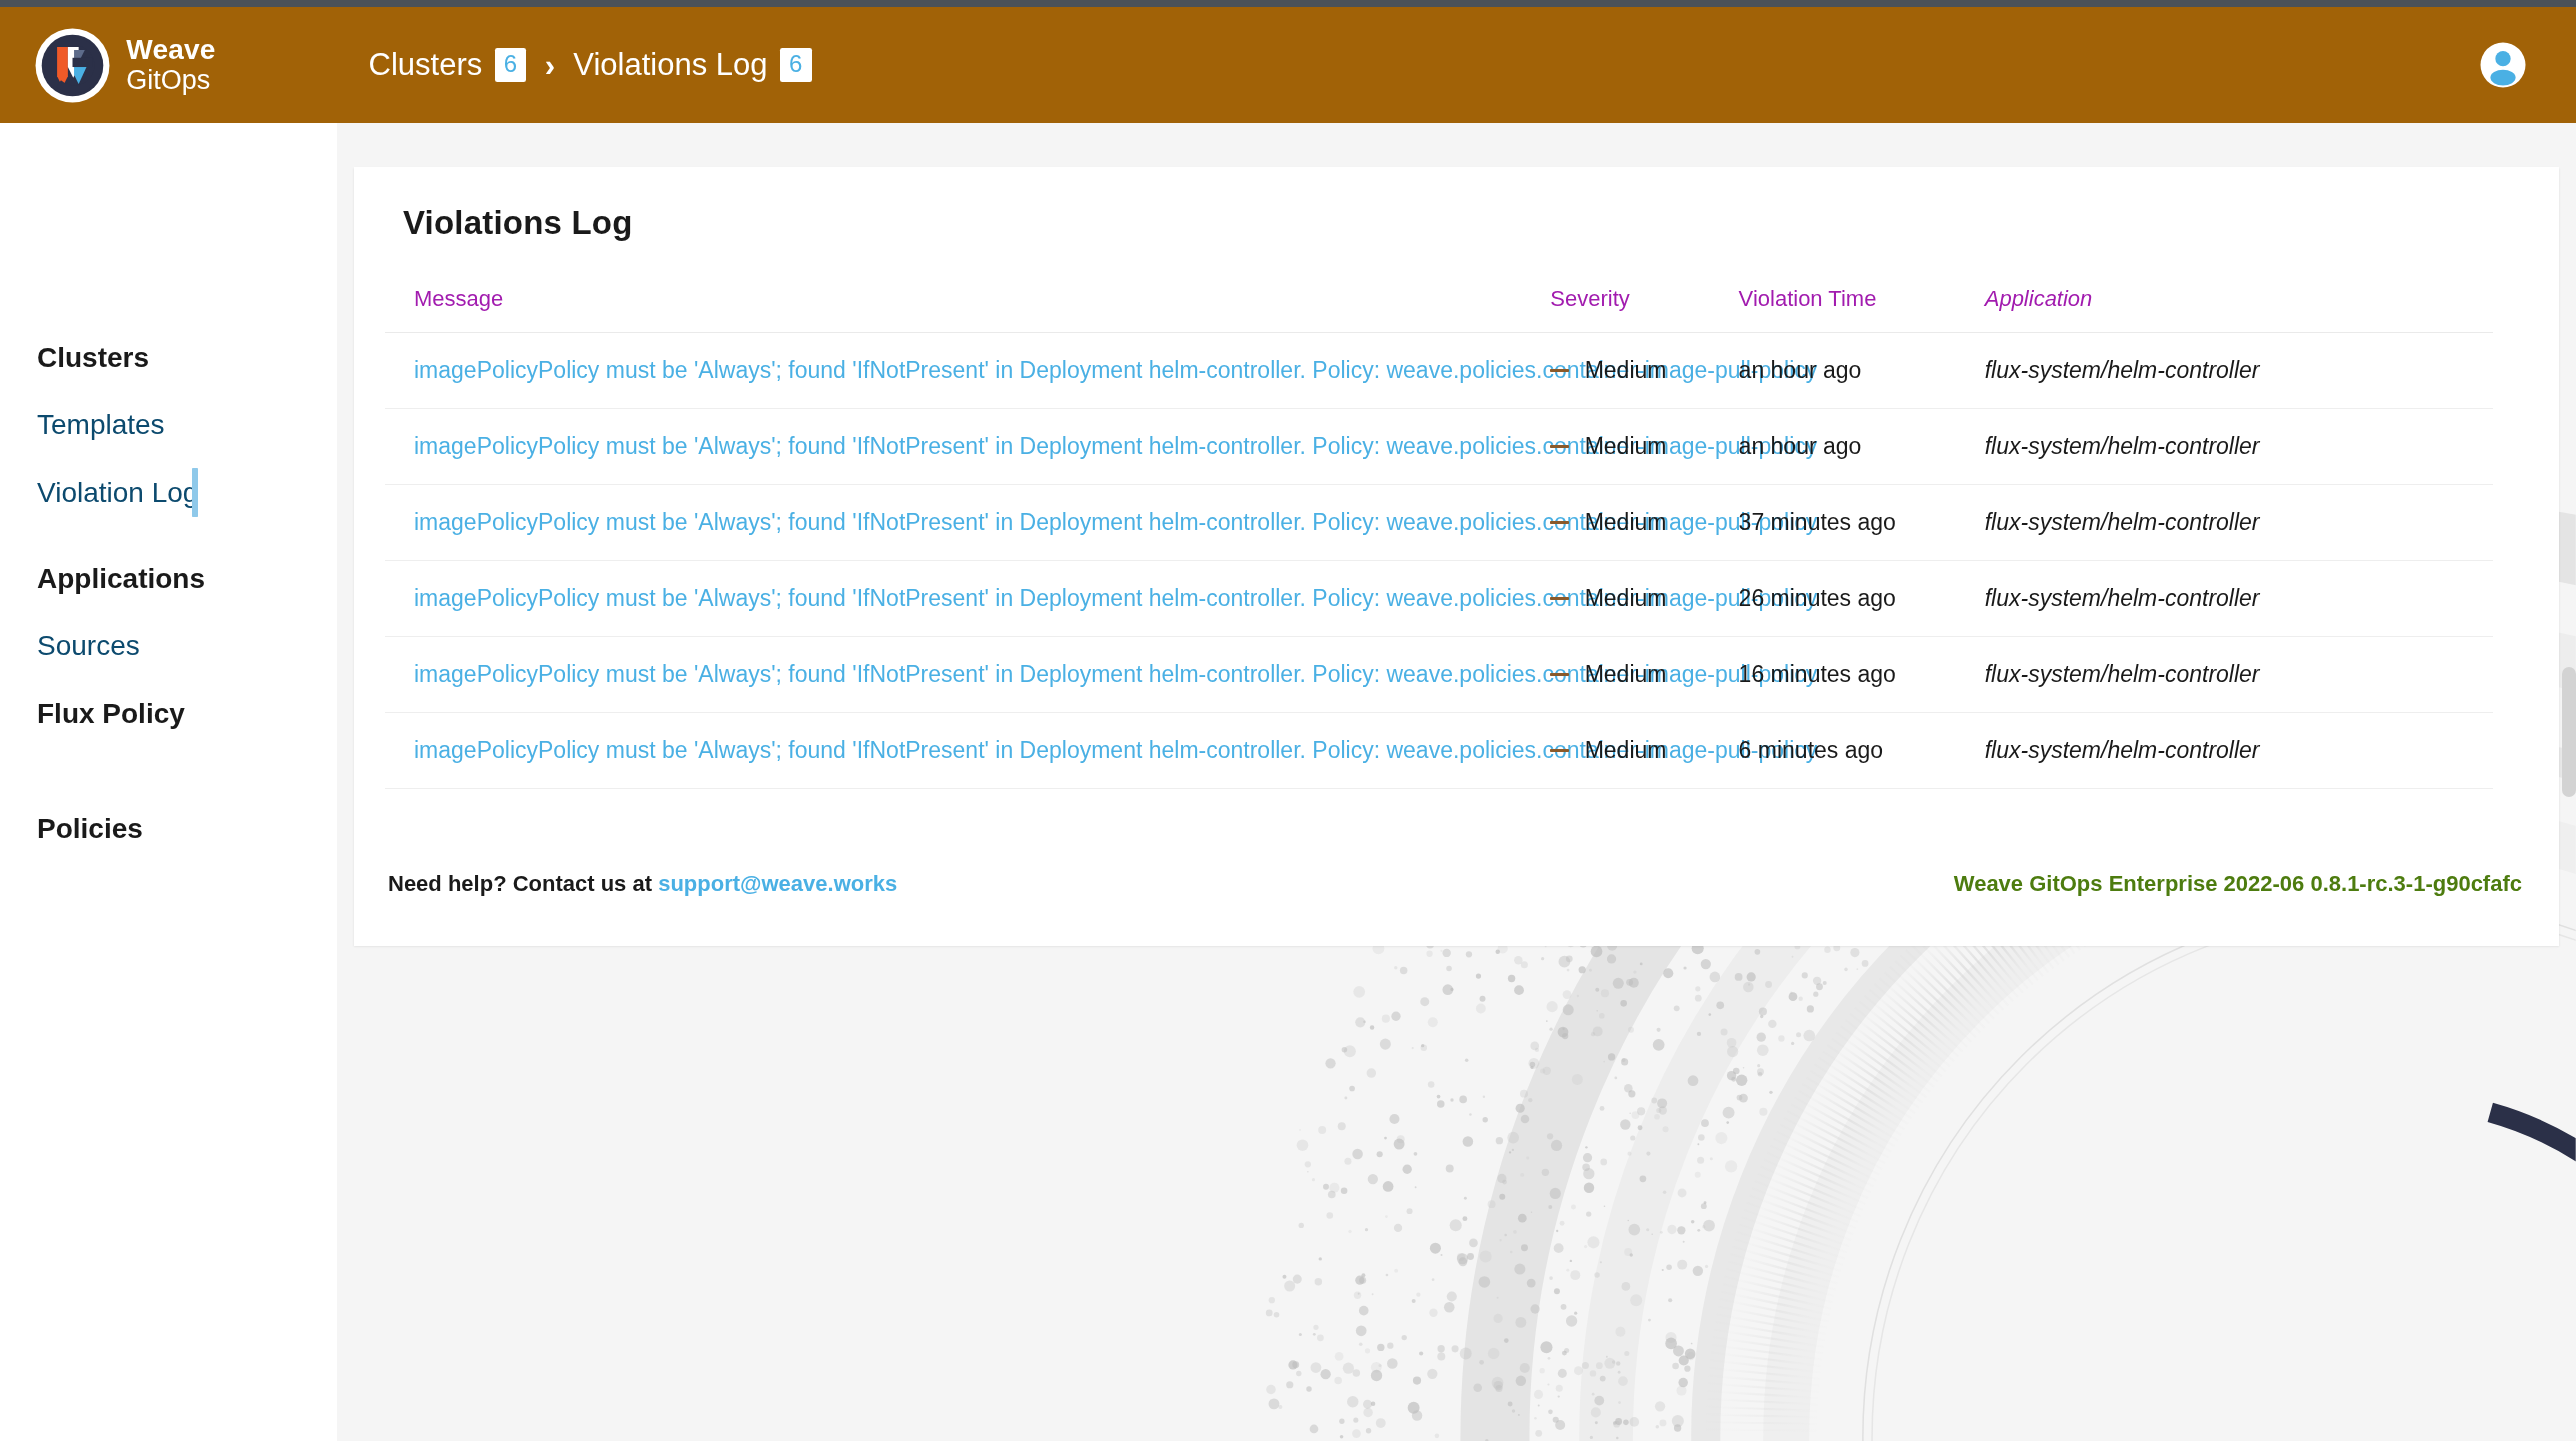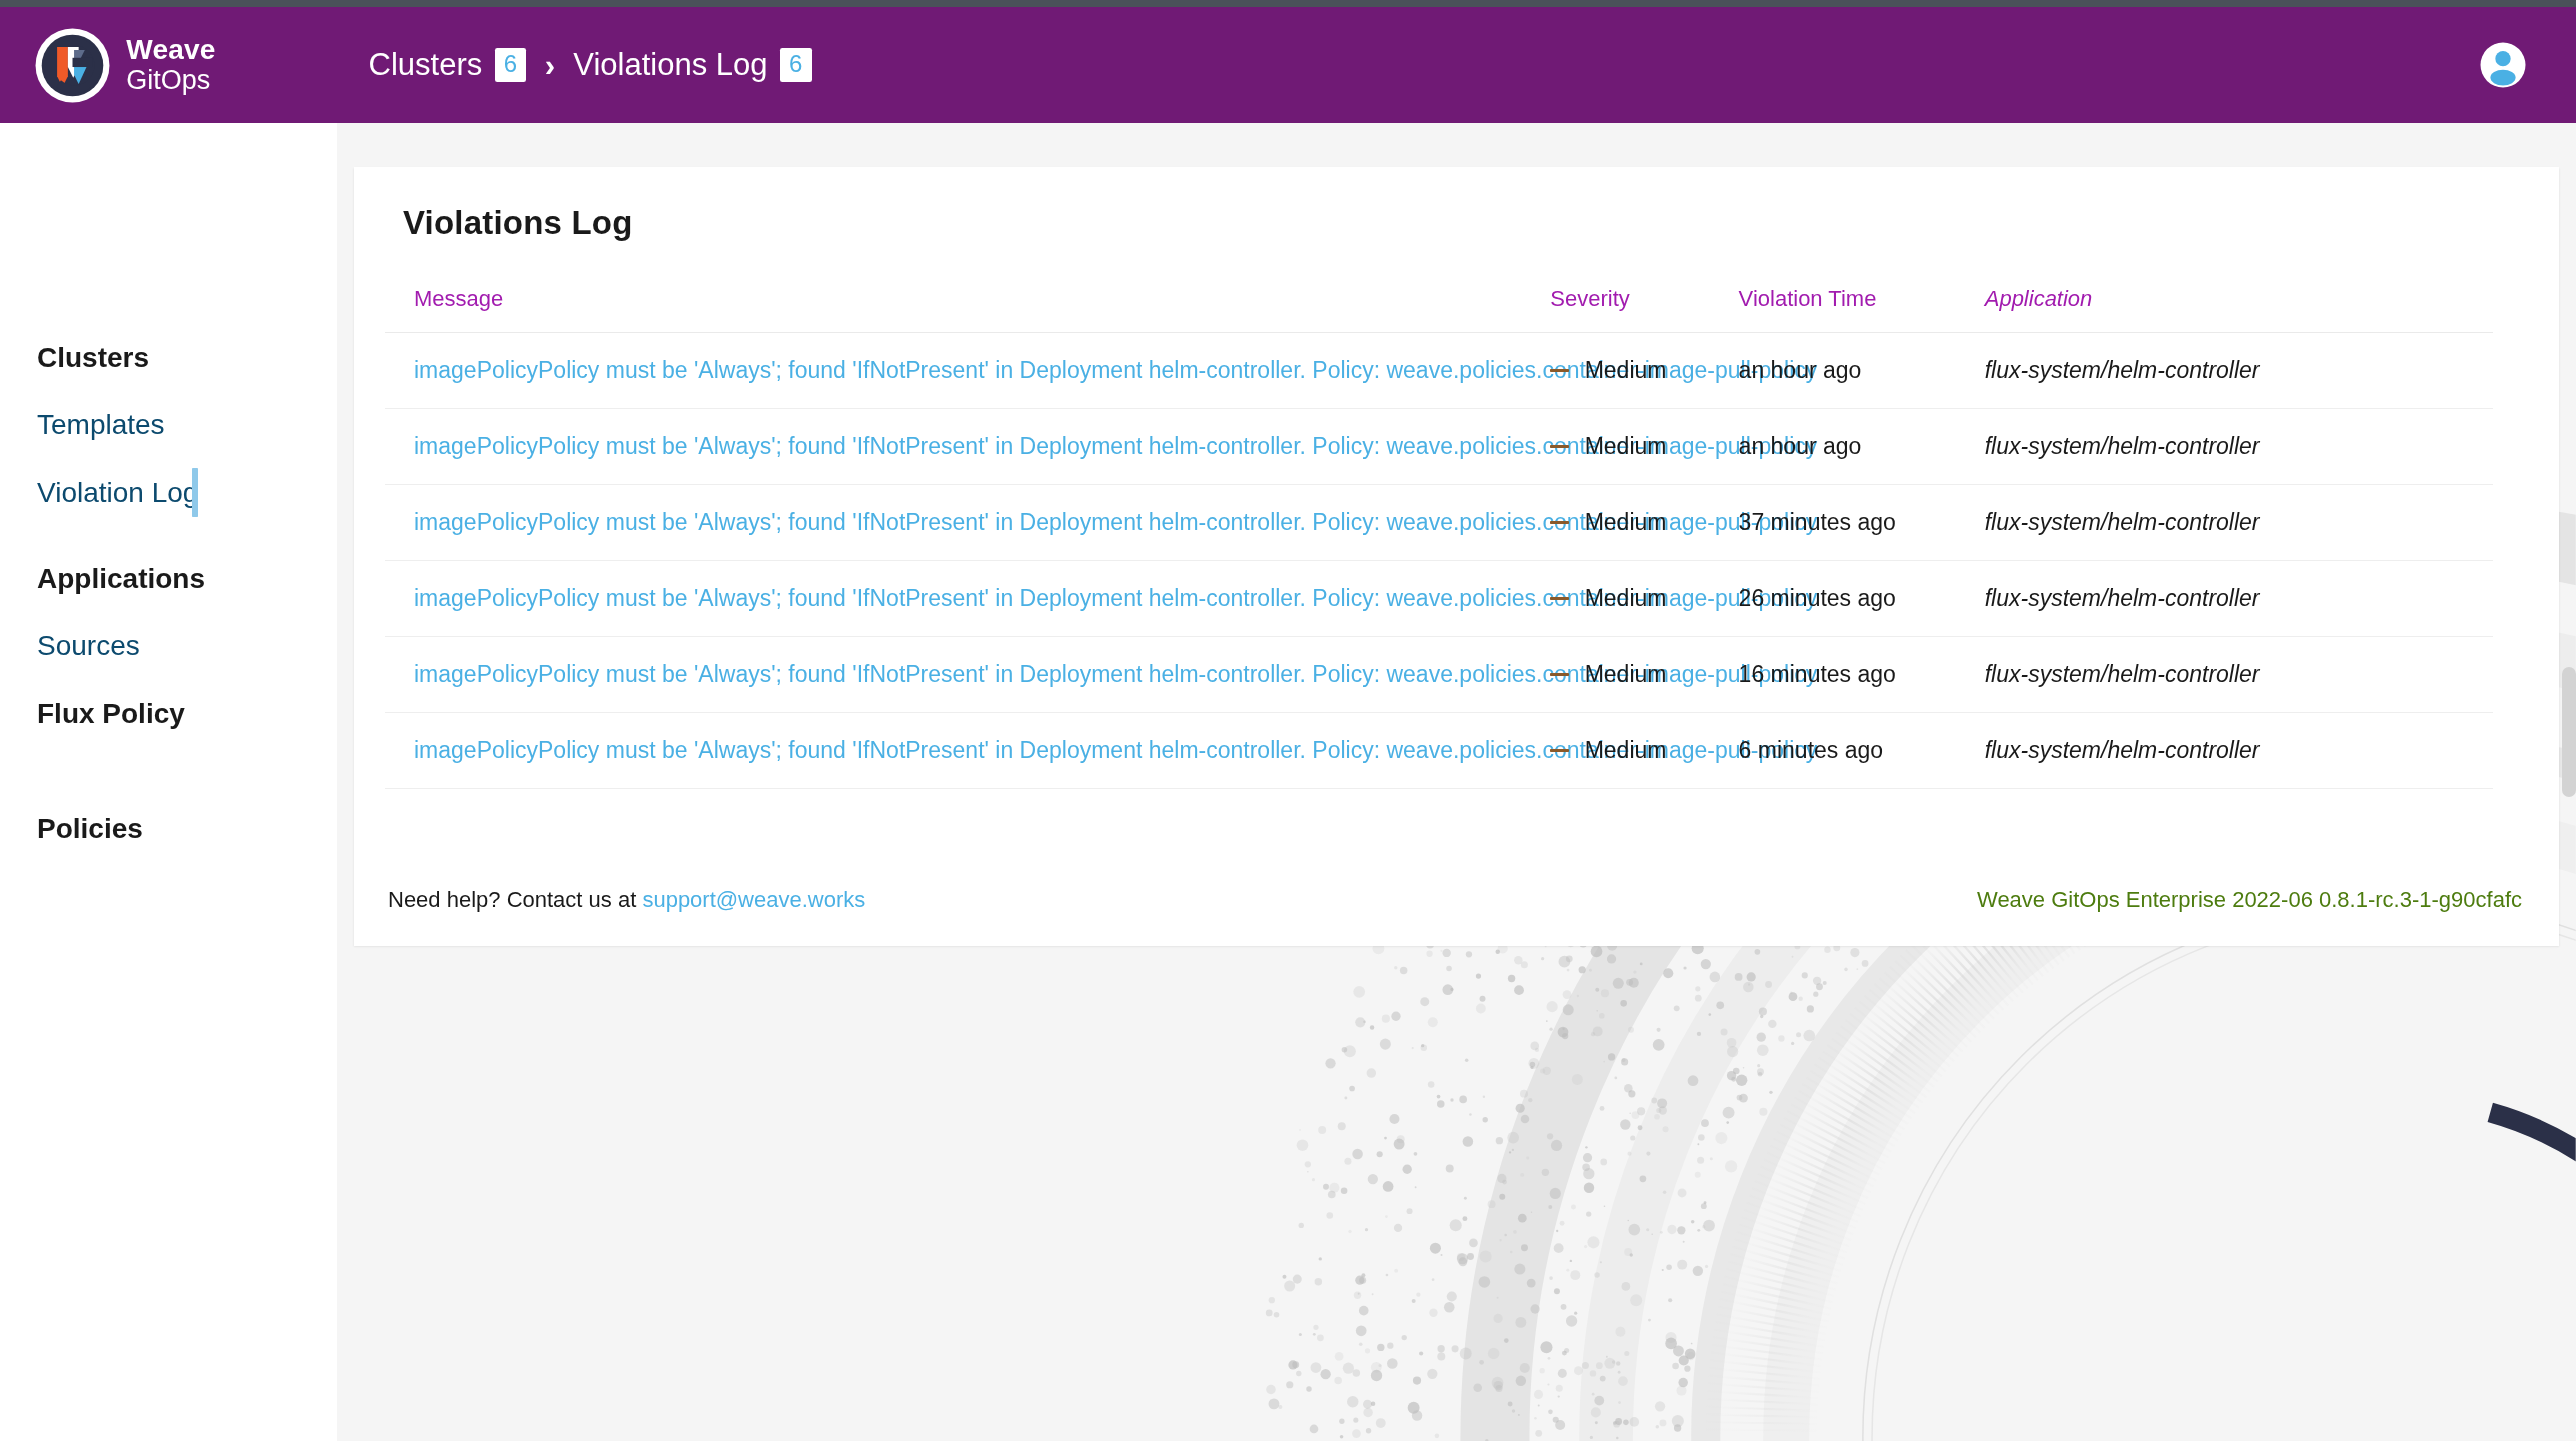--- a/index.html
+++ b/index.html
@@ -19,21 +19,21 @@
 
   
   #top-strip {
     position: absolute; left: 0; top: 0; width: 2576px; height: 7px;
     background: #4a5159; z-index: 40;
   }
 
   
   #app-header {
     position: absolute; left: 0; top: 7px; width: 2576px; height: 116px;
-    background: #701a75; z-index: 30;
+    background: #a16207; z-index: 30;
     display: flex; align-items: center;
   }
   #brand { display: flex; align-items: center; margin-left: 34px; }
   #brand-logo { width: 77px; height: 77px; display: block; }
   #brand-text { margin-left: 15.3px; line-height: 1.0; }
   #brand-title {
     color: #fff; font-size: 28px; font-weight: bold; letter-spacing: 0.2px;
   }
   #brand-sub {
     color: #fff; font-size: 27px; font-weight: 300; margin-top: 2.3px;
@@ -118,22 +118,22 @@
   }
   .severity-cell { display: flex; align-items: center; gap: 16px; }
   .severity-dash {
     display: inline-block; width: 18.4px; height: 3.8px; background: #8a5a2b;
     border-radius: 0.8px; flex: 0 0 auto;
   }
   .severity-label { font-size: 23px; color: #1a1a1a; }
 
   
   #card-footer {
-    position: absolute; left: 0; bottom: 0; width: 2205px; height: 92px;
-    display: flex; align-items: center; padding: 0 37px 0 34px;
+    position: absolute; left: 0; bottom: 16px; width: 2205px; height: 92px;
+    display: flex; align-items: center; padding: 0 37px 0 34px; font-weight: bold;
   }
   #footer-help { font-size: 22px; color: #1a1a1a; white-space: nowrap; }
   #footer-email { color: #4ab0e4; text-decoration: none; cursor: pointer; }
   #footer-version {
     margin-left: auto; font-size: 22px; color: #4d7c0f; white-space: nowrap;
   }
 
   
   #page-scrollbar {
     position: absolute; right: 0; top: 667px; width: 14px; height: 130px;

